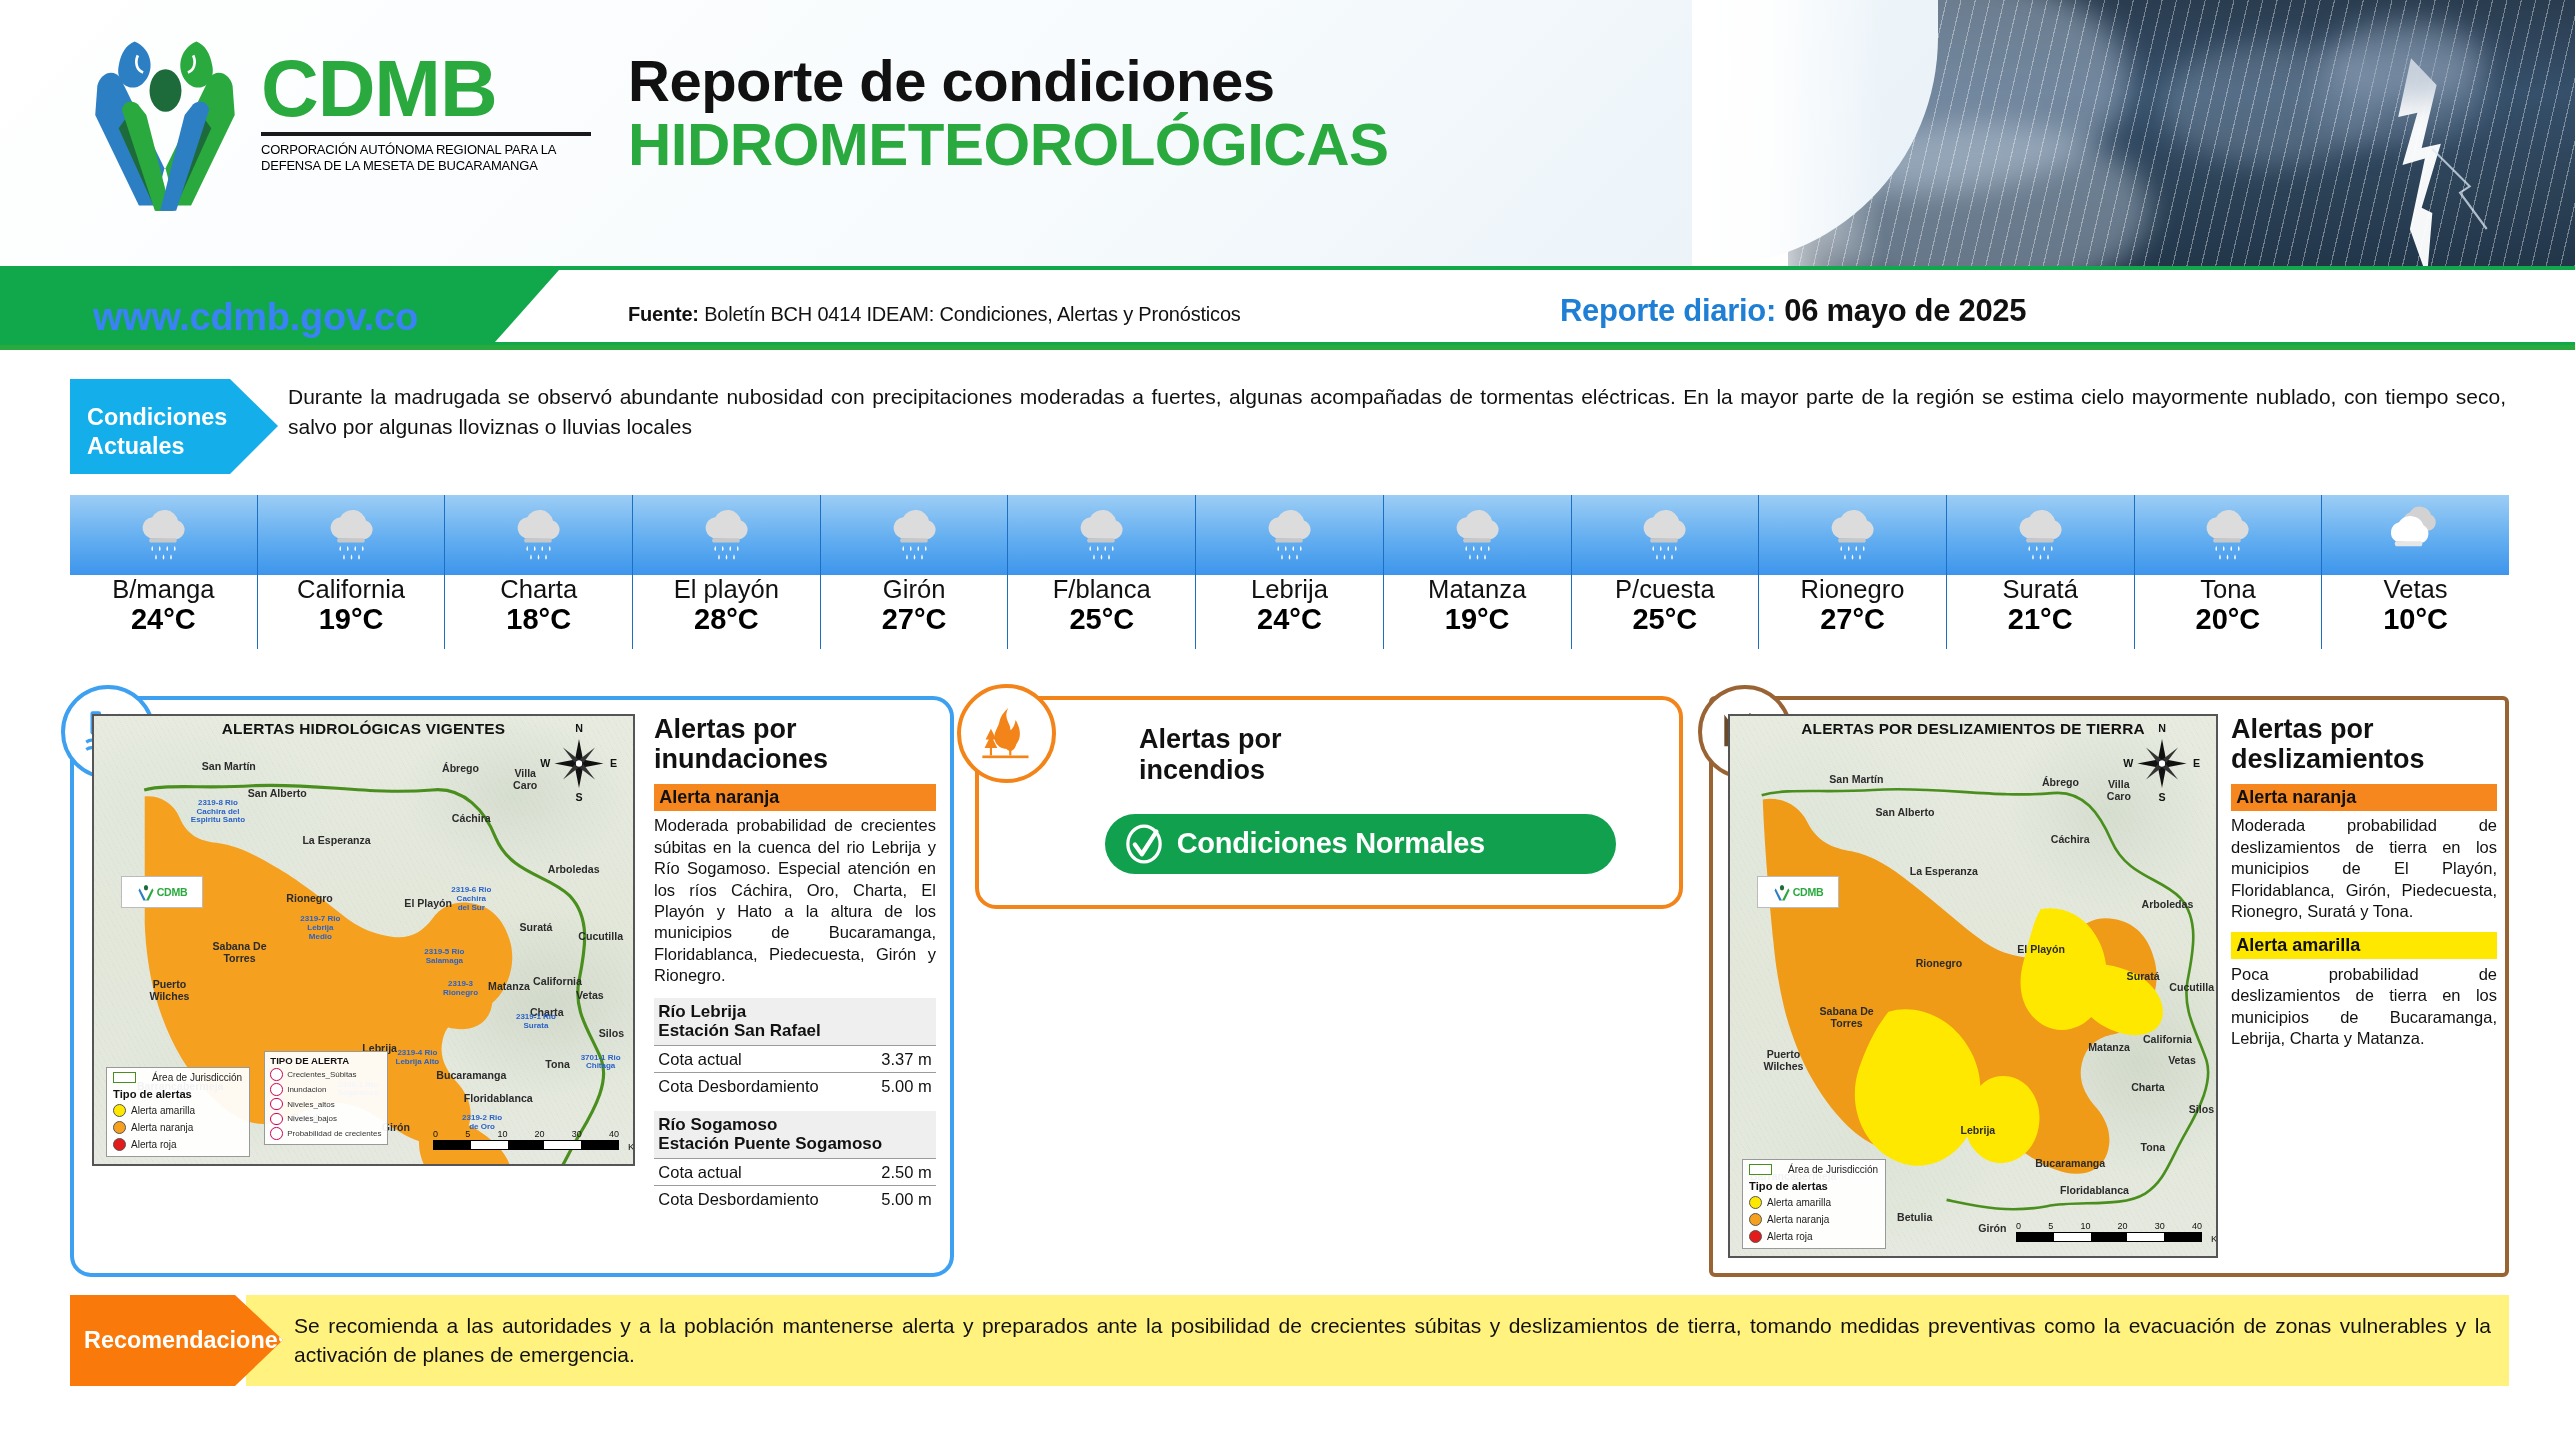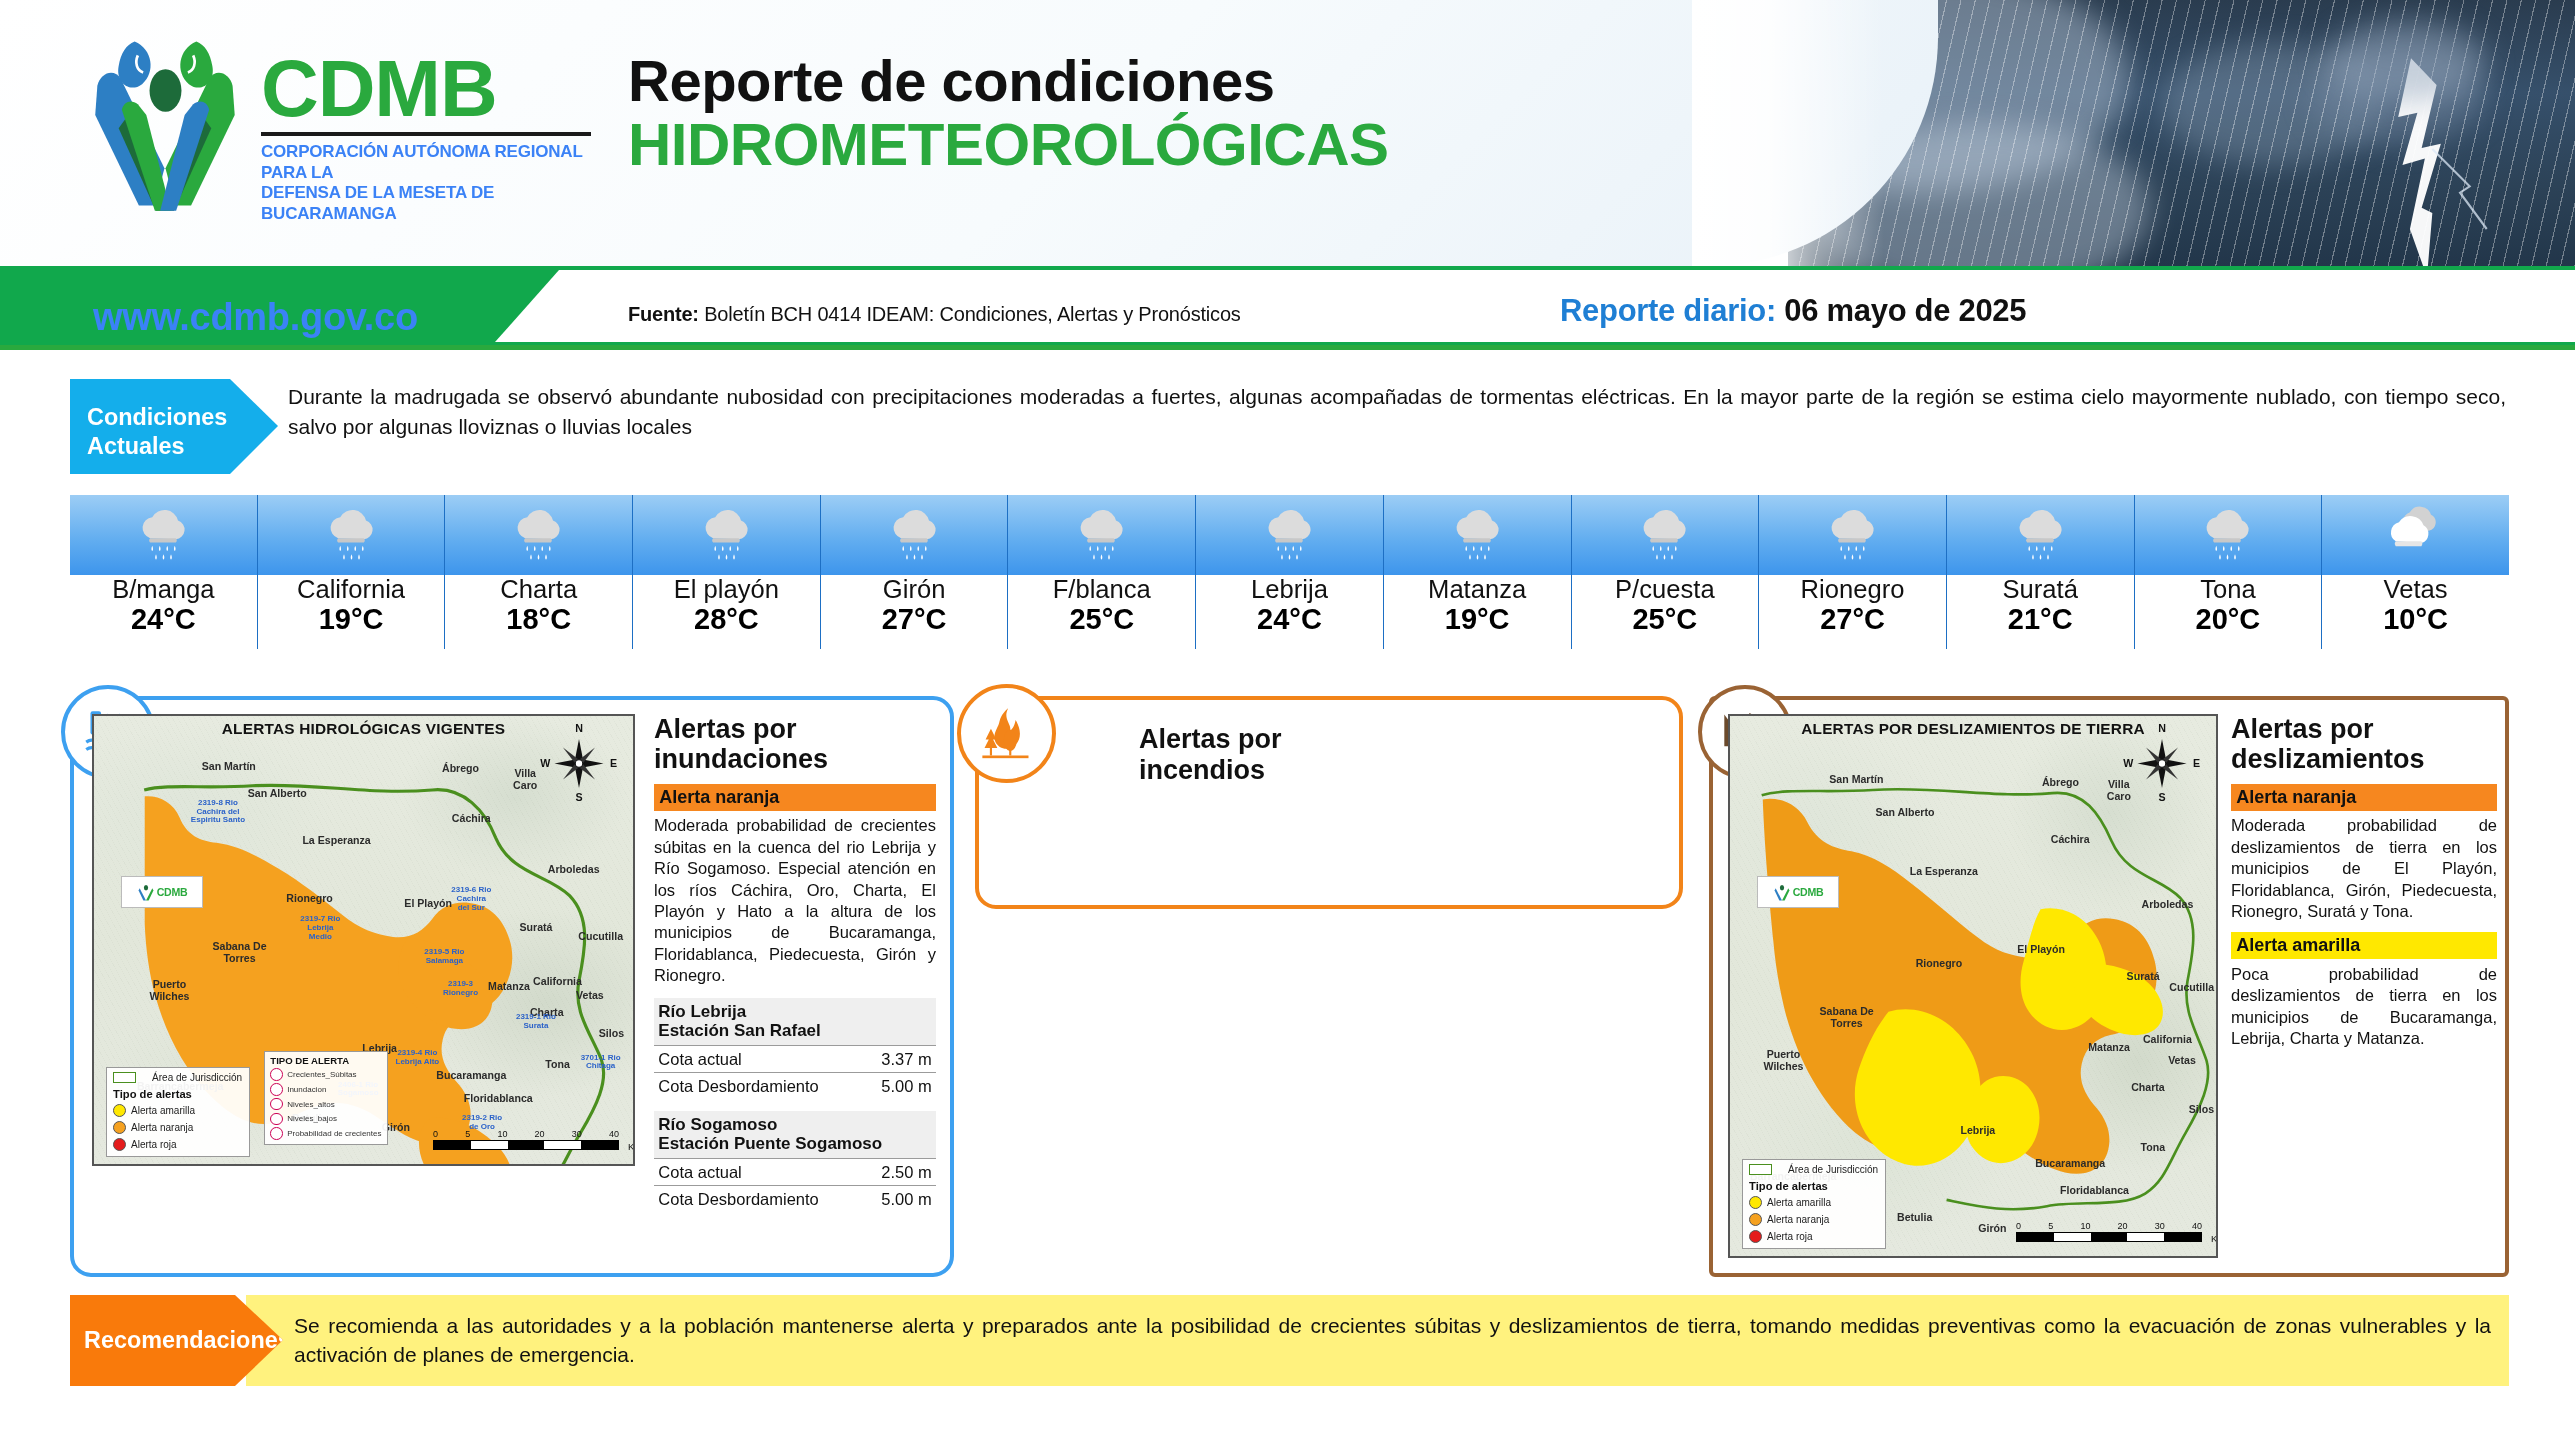--- a/index.html
+++ b/index.html
@@ -37,21 +37,21 @@
     background:linear-gradient(135deg,#ffffff 0%,#f7fbfd 55%,#e8f1f8 100%);
     border-bottom-right-radius:229px;
   }
 
   
   .logo-wrap{position:absolute;left:75px;top:35px;width:532px;height:192px;}
   .logo-mark{position:absolute;left:0;top:0;width:181px;height:176px;}
   .logo-text{position:absolute;left:186px;top:14px;width:341px;}
   .logo-cdmb{font-size:80px;font-weight:bold;color:#2aa93e;letter-spacing:-1.1px;line-height:1;}
   .logo-rule{height:4.3px;background:#1a1a1a;margin:3.2px 0 5.3px 0;width:330px;}
-  .logo-sub{font-size:17px;font-weight:bold;color:#3b82f6;line-height:1.22;letter-spacing:-0.2px;}
+  .logo-sub{font-size:13px;font-weight:normal;color:#000000;line-height:1.22;letter-spacing:-0.2px;}
 
   .title-block{position:absolute;left:628px;top:51px;z-index:4;}
   .title-1{font-size:58px;font-weight:bold;color:#111;letter-spacing:-0.5px;line-height:1.02;}
   .title-2{font-size:60px;font-weight:bold;color:#2aa93e;letter-spacing:-0.5px;line-height:1.02;margin-top:4.3px;}
 
   
   .greenbar{position:absolute;left:0;top:266px;width:2576px;height:81px;background:#11a84c;}
   .greenbar-white{
     position:absolute;left:495px;top:270px;width:2081px;height:72px;background:#ffffff;
     clip-path:polygon(64px 0,2081px 0,2081px 72px,0 72px);
@@ -764,20 +764,27 @@
         <rect x="24" y="82" width="4" height="14" fill="#f28419"></rect>
         <ellipse cx="62" cy="68" rx="12" ry="20" fill="#f28419"></ellipse>
         <rect x="60" y="84" width="4" height="12" fill="#f28419"></rect>
         <rect x="10" y="96" width="86" height="5" fill="#f28419"></rect>
       </svg>
     </div>
     <div class="fire-title">
       <div>Alertas por</div>
       <div>incendios</div>
     </div>
+    <div class="fire-pill">
+      <svg width="42" height="42" viewBox="0 0 78 78">
+        <ellipse cx="39" cy="39" rx="30" ry="33" fill="none" stroke="#ffffff" stroke-width="6"></ellipse>
+        <path d="M22 40 L35 58 L62 16" stroke="#ffffff" stroke-width="8" fill="none" stroke-linecap="round" stroke-linejoin="round"></path>
+      </svg>
+      <span>Condiciones Normales</span>
+    </div>
   </div>
 
   <div class="panel panel-slide">
     <div class="panel-badge badge-slide">
       <svg width="53" height="53" viewBox="0 0 100 100">
         <path d="M10 18 L10 78 L54 78 Z" fill="#6b4a2c"></path>
         <path d="M56 18 L84 34 L74 42 L88 52" stroke="#6b4a2c" stroke-width="7" fill="none"></path>
         <path d="M88 52 L70 50 L82 62Z" fill="#6b4a2c"></path>
         <circle cx="62" cy="66" r="5" fill="#6b4a2c"></circle>
         <circle cx="76" cy="74" r="4" fill="#6b4a2c"></circle>

